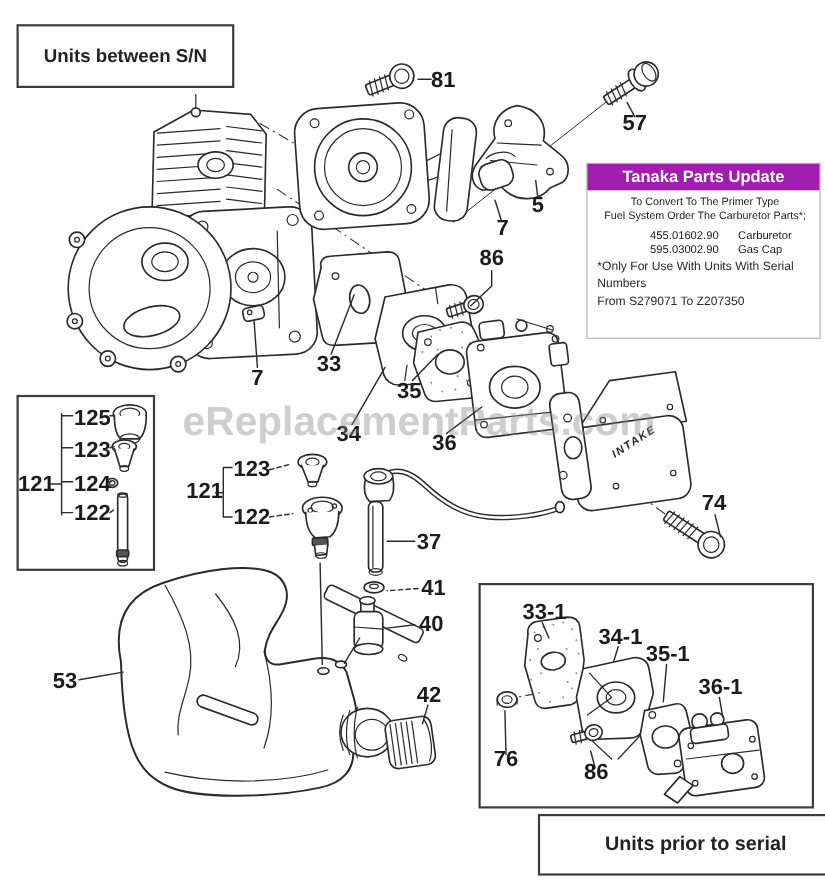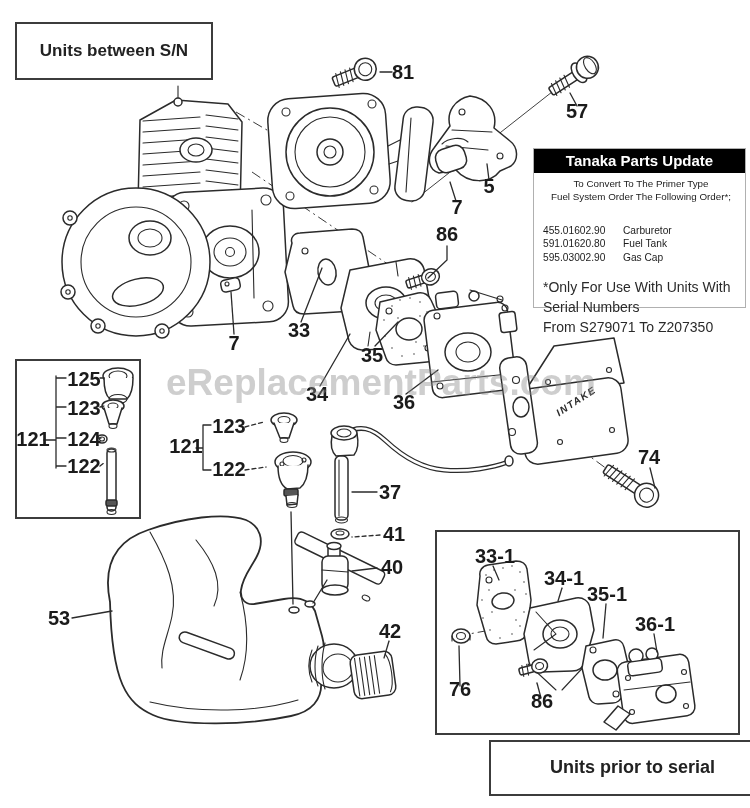--- a/index.html
+++ b/index.html
@@ -16,24 +16,24 @@
   svg .muftext{font-family:"Liberation Sans",sans-serif;font-size:10px;font-weight:700;font-style:italic;
                fill:#2b2b2b;letter-spacing:1.5px;text-anchor:middle;}
   .note-box{position:absolute;border:2px solid #3c3c3c;background:#fff;display:flex;flex-direction:column;
             align-items:center;justify-content:center;text-align:center;color:#222;font-weight:700;z-index:6;gap:14px;}
   #note-top{left:15px;top:22px;width:194px;height:54px;font-size:17px;line-height:1.45;}
   #note-bottom{left:489px;top:740px;width:243px;height:52px;font-size:18px;line-height:1.4;padding-left:20px;}
   #update-panel{position:absolute;left:533px;top:148px;width:213px;height:160px;background:#fff;
                 border:1px solid #b0b0b0;z-index:6;box-sizing:border-box;}
   .up-header{color:#fff;font-size:15px;font-weight:700;text-align:center;padding:3px 0 4px;}
   .up-body{padding:5px 6px 0 9px;color:#1c1c1c;}
-  .up-intro{text-align:center;font-size:9.8px;line-height:1.32;margin-bottom:20px;}
+  .up-intro{text-align:center;font-size:9.8px;line-height:1.32;margin-bottom:4px;}
   .up-row{display:flex;font-size:10.2px;line-height:1.33;}
-  .up-num{width:80px;flex:none;}
-  .up-note{margin-top:12px;font-size:14px;line-height:1.45;color:#2a2a2a;}
+  .up-num{width:80px;flex:none;margin-left:48px;}
+  .up-note{font-size:11px;line-height:1.45;color:#2a2a2a;}
   #watermark{position:absolute;left:166px;top:362px;z-index:5;pointer-events:none;
              font-size:37px;font-weight:700;letter-spacing:0px;color:rgba(138,138,138,0.42);}
 </style>
 </head>
 <body>
 
 <div class="stage">
 
 <svg width="750" height="808" viewBox="0 0 750 808">
 
@@ -455,33 +455,29 @@
   </g>
 </svg>
 
   <div id="watermark">eReplacementParts.com</div>
 
   <div class="note-box" id="note-top">
     <span>Units between S/N</span>
   </div>
 
   <div id="update-panel">
-    <div class="up-header" style="background: #000000; color: rgb(255, 255, 255);">Tanaka Parts Update</div>
+    <div class="up-header" style="background: #a21caf; color: rgb(255, 255, 255);">Tanaka Parts Update</div>
     <div class="up-body">
       <div class="up-intro">
         <div>To Convert To The Primer Type</div>
-        <div>Fuel System Order The Following Order*;</div>
+        <div>Fuel System Order The Carburetor Parts*;</div>
       </div>
       <div class="up-row">
         <span class="up-num">455.01602.90</span>
         <span>Carburetor</span>
-      </div>
-      <div class="up-row">
-        <span class="up-num">591.01620.80</span>
-        <span>Fuel Tank</span>
       </div>
       <div class="up-row">
         <span class="up-num">595.03002.90</span>
         <span>Gas Cap</span>
       </div>
       <div class="up-note">
         <div>*Only For Use With Units With Serial Numbers</div>
         <div>From S279071 To Z207350</div>
       </div>
     </div>

